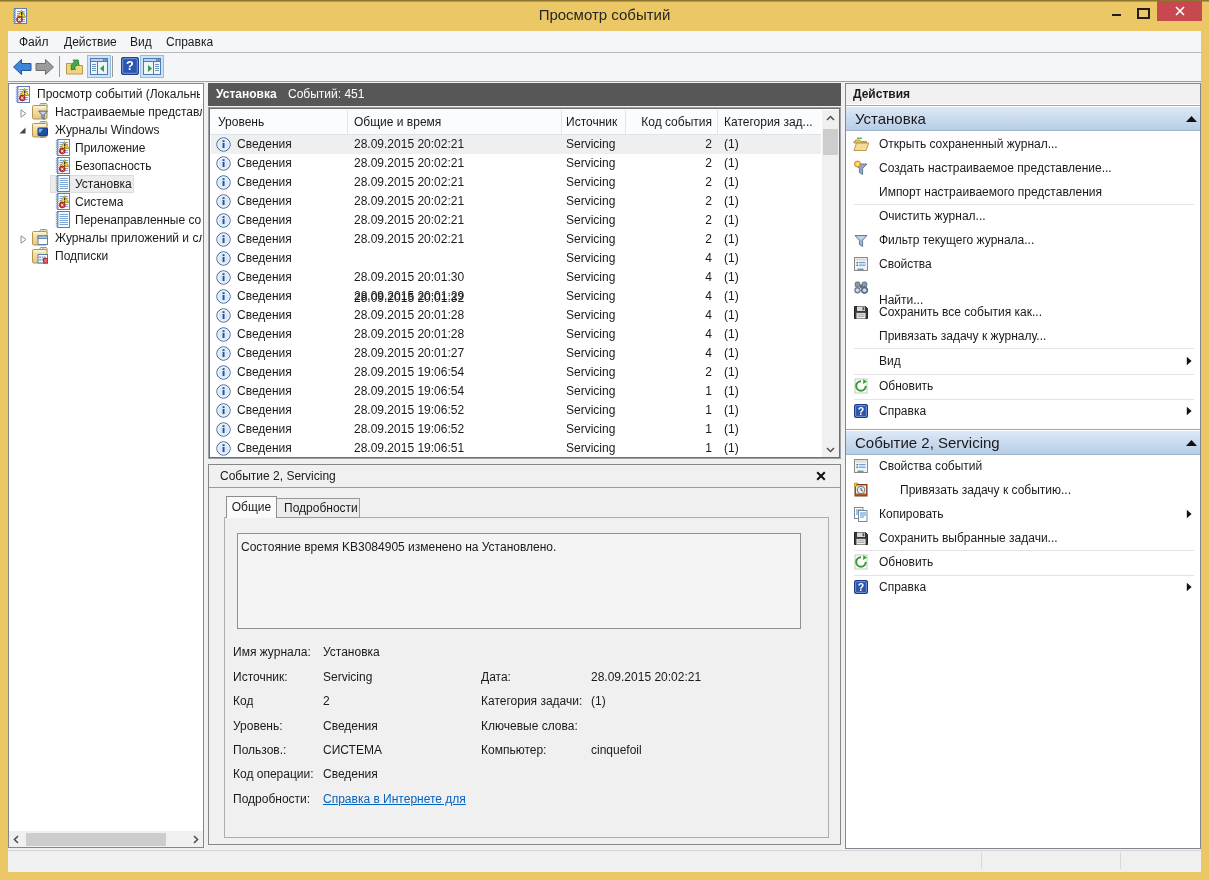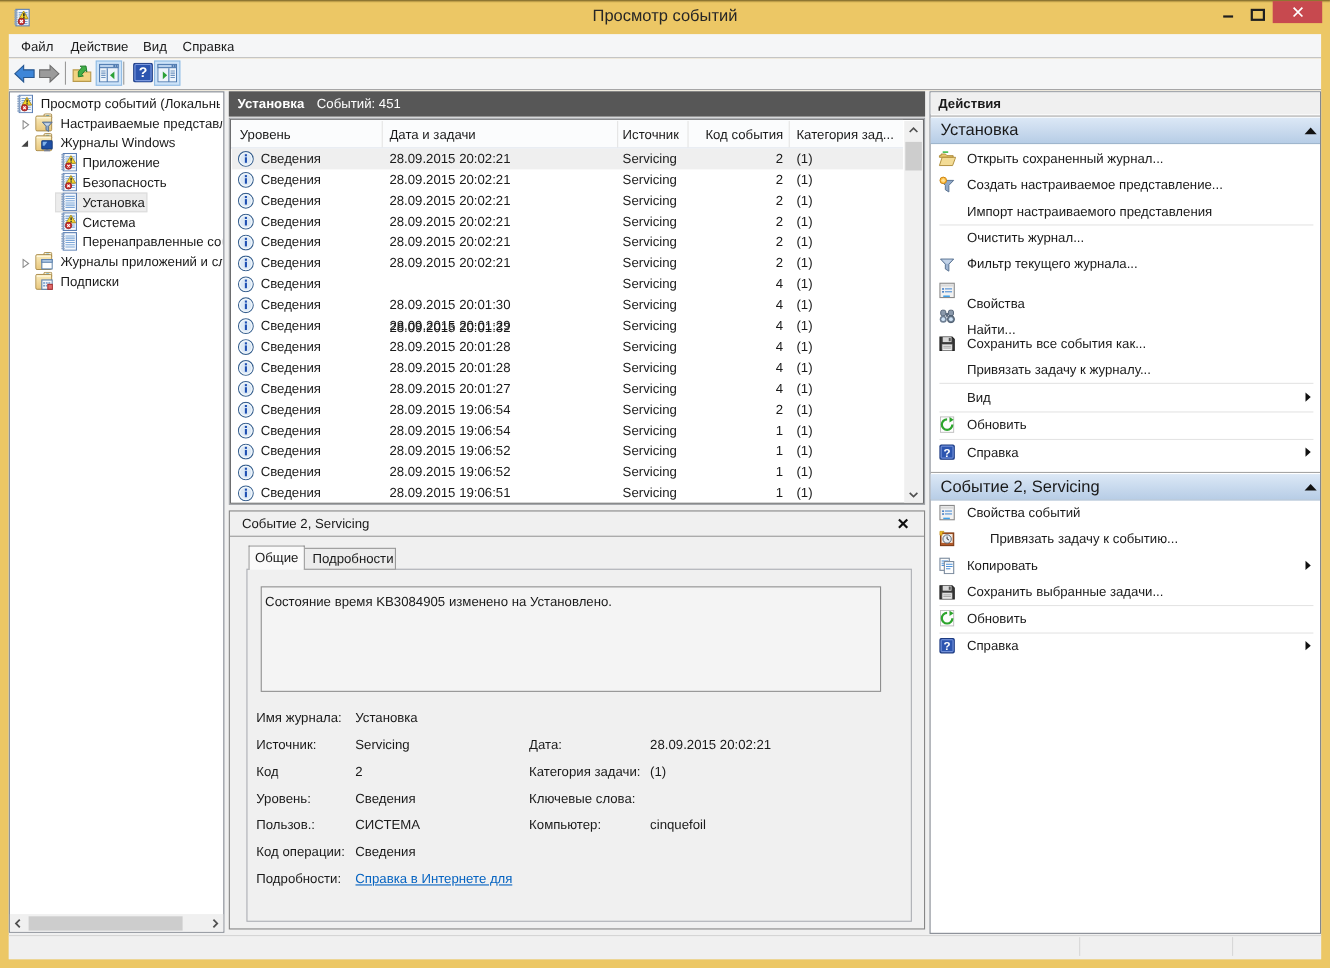--- a/index.html
+++ b/index.html
@@ -339,21 +339,21 @@
 <div class="abs nowrap" style="left:216px;top:83px;height:23px;line-height:23px;color:#fff;font-weight:bold;">Установка</div>
 <div class="abs nowrap" style="left:288px;top:83px;height:23px;line-height:23px;color:#fff;">Событий: 451</div>
 <div class="abs" style="left:208px;top:107px;width:633px;height:352px;border:1px solid #9da0a5;background:#f0f0f0;"></div>
 <div class="abs" style="left:209px;top:108px;width:631px;height:350px;border:1px solid #6d6e70;background:#fff;"></div>
 <div class="abs" style="left:210px;top:109px;width:611px;height:26px;background:#fbfcfd;border-bottom:1px solid #dde3ed;"></div>
 <div class="abs" style="left:347px;top:110px;width:1px;height:24px;background:#e4e4e4;"></div>
 <div class="abs" style="left:561px;top:110px;width:1px;height:24px;background:#e4e4e4;"></div>
 <div class="abs" style="left:625px;top:110px;width:1px;height:24px;background:#e4e4e4;"></div>
 <div class="abs" style="left:717px;top:110px;width:1px;height:24px;background:#e4e4e4;"></div>
 <div class="abs nowrap" style="left:218px;top:114px;height:16px;line-height:16px;">Уровень</div>
-<div class="abs nowrap" style="left:354px;top:114px;height:16px;line-height:16px;">Дата и задачи</div>
+<div class="abs nowrap" style="left:354px;top:114px;height:16px;line-height:16px;">Общие и время</div>
 <div class="abs nowrap" style="left:566px;top:114px;height:16px;line-height:16px;">Источник</div>
 <div class="abs nowrap" style="left:630px;top:114px;width:82px;height:16px;line-height:16px;text-align:right;">Код события</div>
 <div class="abs nowrap" style="left:724px;top:114px;height:16px;line-height:16px;width:94px;">Категория зад...</div>
 <div class="abs" style="left:211px;top:135px;width:610px;height:19px;background:#efefef;"></div>
 <svg class="abs" style="left:216px;top:137px;" width="15" height="15" viewBox="0 0 15 15">
 <circle cx="7.5" cy="7.5" r="6.7" fill="#dce9f6" stroke="#39618f" stroke-width="1"></circle>
 <circle cx="7.5" cy="7.5" r="5.6" fill="none" stroke="#f2f7fb" stroke-width="1"></circle>
 <rect x="6.6" y="6" width="1.9" height="5" fill="#1e4fb2"></rect>
 <rect x="6.6" y="3.2" width="1.9" height="1.9" fill="#1e4fb2"></rect>
 </svg>
@@ -618,21 +618,21 @@
 <div class="abs nowrap" style="left:879px;top:232px;width:300px;height:17px;line-height:17px;">Фильтр текущего журнала...</div>
 <svg class="abs" style="left:853px;top:256px;" width="16" height="16" viewBox="0 0 16 16">
     <rect x="1.5" y="1.5" width="13" height="13" fill="#f2f2f2" stroke="#8a8a8a"></rect>
 <rect x="2.5" y="2.5" width="11" height="2" fill="#d9d9d9"></rect>
 <rect x="3.5" y="6" width="1.6" height="1.4" fill="#2f6fbe"></rect>
     <rect x="6" y="6" width="6.5" height="1.2" fill="#6a9fd8"></rect>
 <rect x="3.5" y="8.6" width="1.6" height="1.4" fill="#2f6fbe"></rect>
     <rect x="6" y="8.6" width="6.5" height="1.2" fill="#6a9fd8"></rect>
 <rect x="4.5" y="12.6" width="6" height="1.4" fill="#3fa0e8"></rect>
   </svg>
-<div class="abs nowrap" style="left:879px;top:256px;width:300px;height:17px;line-height:17px;margin-top:12px;">Свойства</div>
+<div class="abs nowrap" style="left:879px;top:256px;width:300px;height:17px;line-height:17px;">Свойства</div>
 <svg class="abs" style="left:853px;top:280px;" width="16" height="16" viewBox="0 0 16 16">
     <rect x="2.2" y="2" width="4.6" height="5" rx="1.5" fill="#8a99ab" stroke="#4a5a6d" stroke-width="0.8"></rect>
 <rect x="9.2" y="2" width="4.6" height="5" rx="1.5" fill="#8a99ab" stroke="#4a5a6d" stroke-width="0.8"></rect>
 <circle cx="4.5" cy="10.2" r="3.2" fill="#6e7f93" stroke="#42526400" stroke-width="0.8"></circle>
 <circle cx="11.5" cy="10.2" r="3.2" fill="#6e7f93" stroke="#425264" stroke-width="0.8"></circle>
 <circle cx="4.5" cy="10.2" r="1.7" fill="#cfe2f4"></circle>
     <circle cx="11.5" cy="10.2" r="1.7" fill="#cfe2f4"></circle>
 <rect x="7" y="4.5" width="2" height="3.5" fill="#5d6d80"></rect>
   </svg>
 <div class="abs nowrap" style="left:879px;top:280px;width:300px;height:17px;line-height:17px;margin-top:12px;">Найти...</div>

